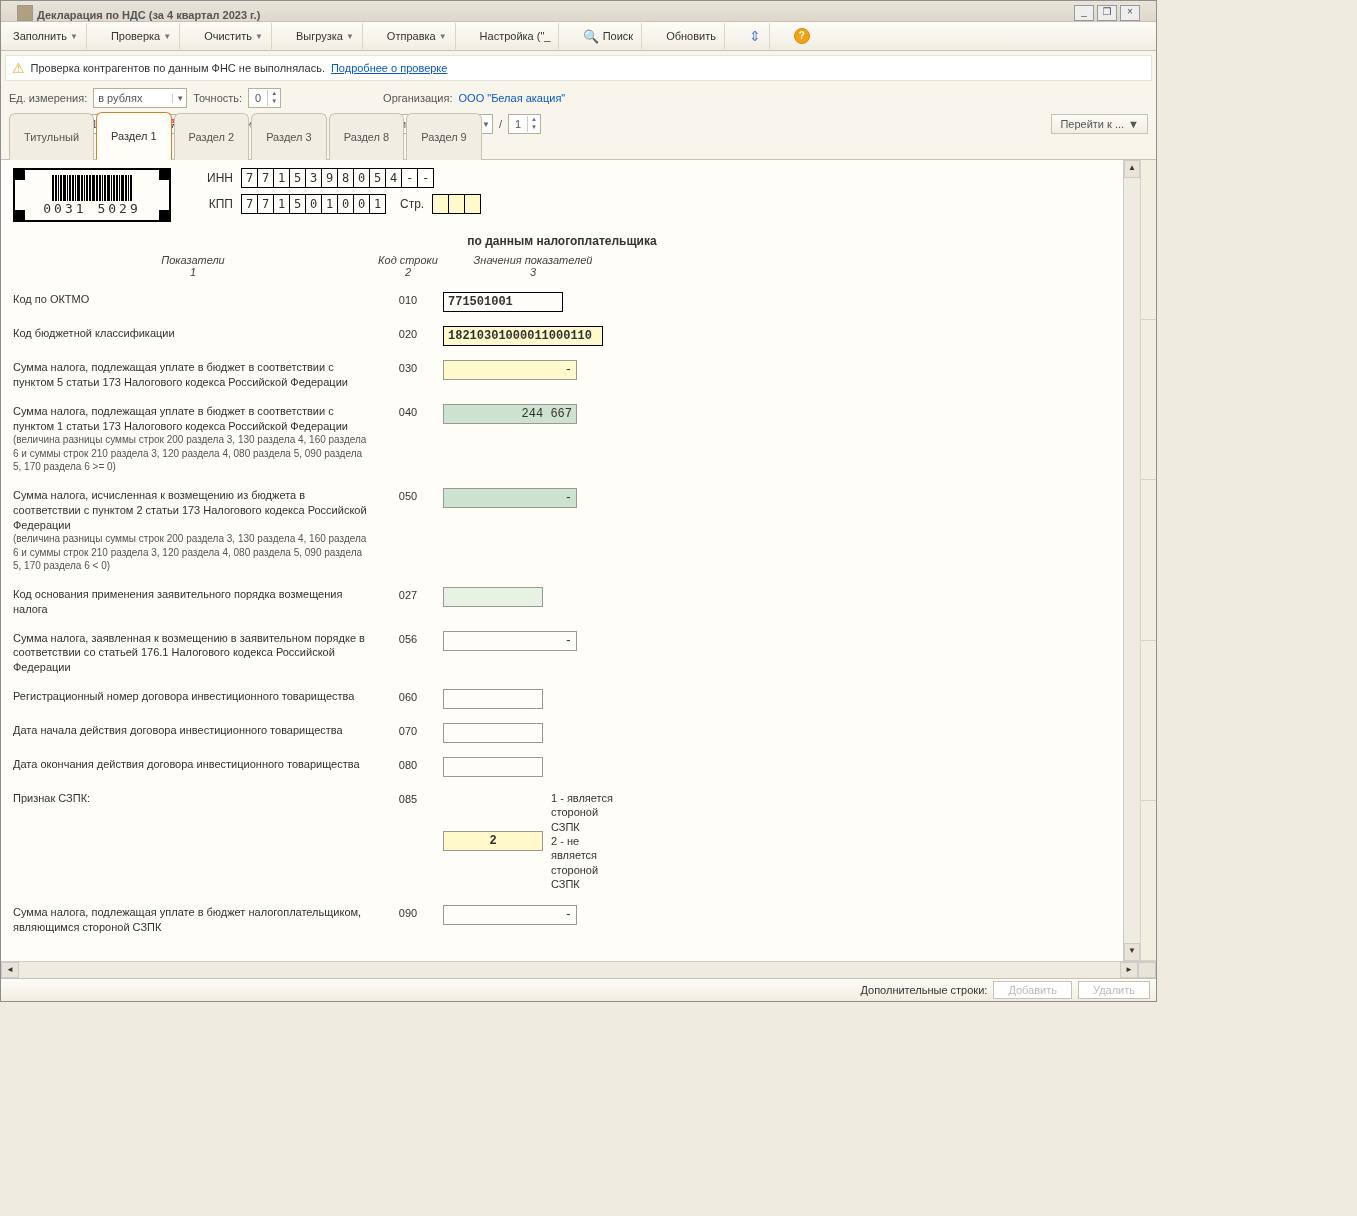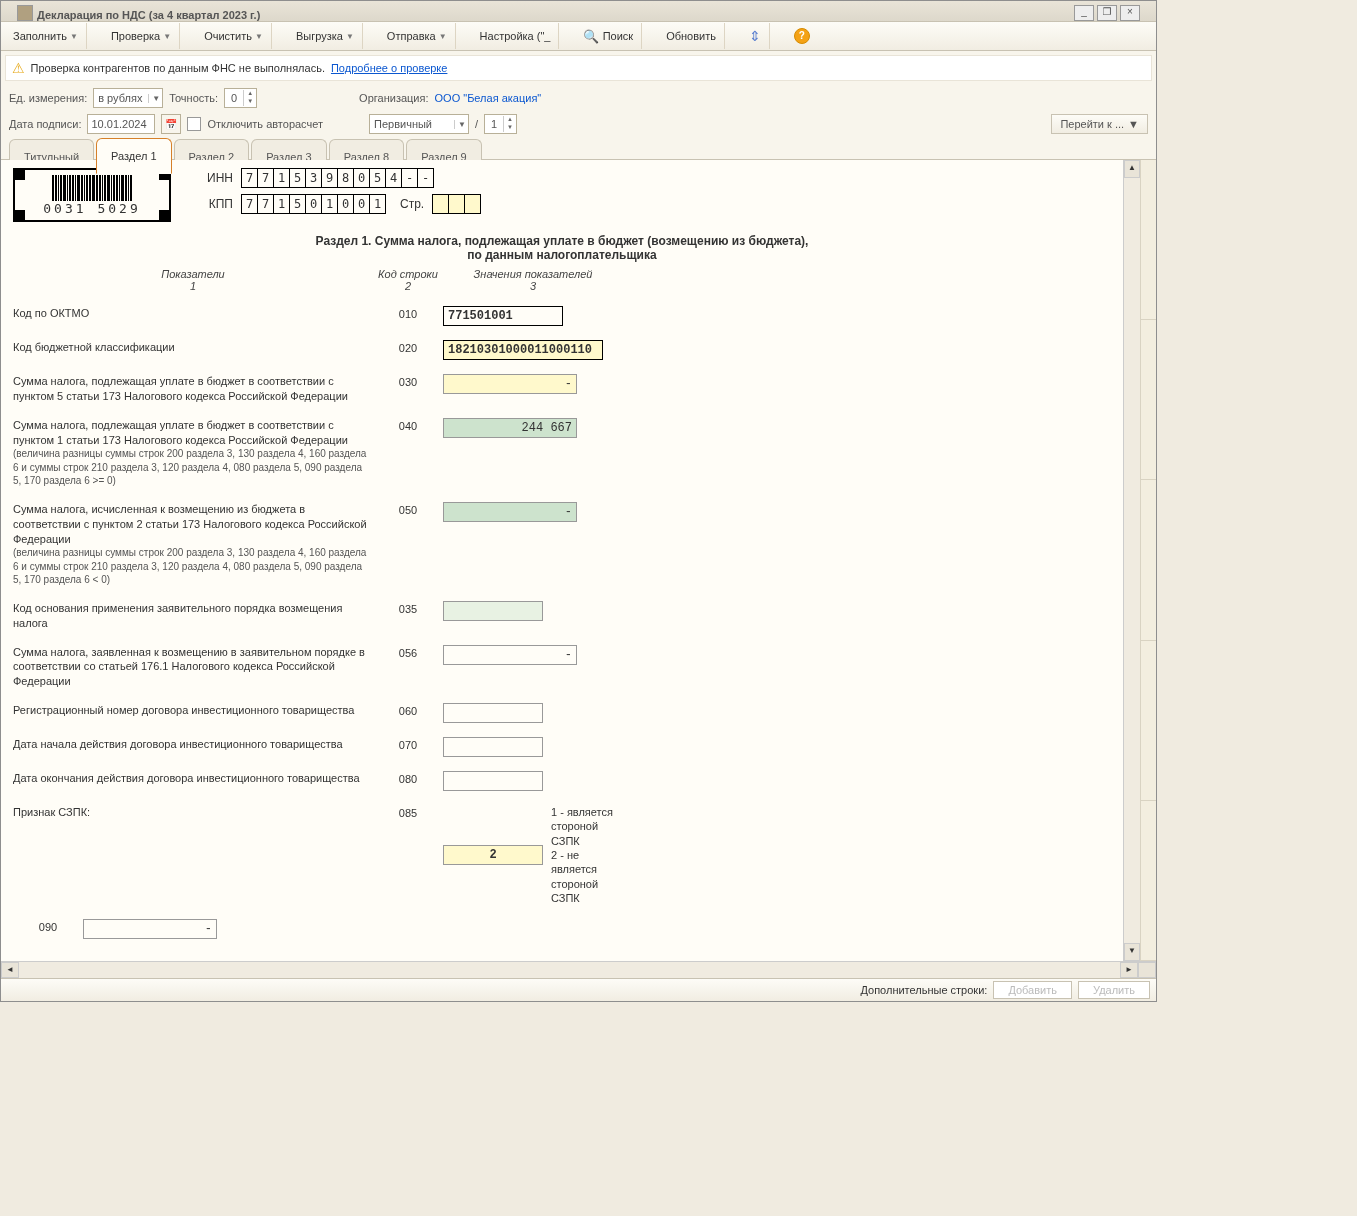--- a/index.html
+++ b/index.html
@@ -13,34 +13,34 @@
 .tbtn{padding:3px 8px;color:#333;cursor:pointer;display:flex;align-items:center;gap:3px;border-right:1px solid #ddd5c3;height:20px;}
 .tbtn .arr{font-size:8px;color:#777;}
 .search-icon{color:#d68b00;font-size:13px;}
 .pin-icon{color:#5a7fd0;font-size:14px;}
 .help-icon{width:14px;height:14px;border-radius:50%;background:#f4a215;border:1px solid #d68b00;color:#fff;font-weight:bold;text-align:center;line-height:14px;font-size:10px;}
 .warnbar{background:#fff;border:1px solid #e9e4d8;margin:4px;padding:4px 6px;display:flex;align-items:center;gap:6px;font-size:11px;}
 .warn-icon{color:#e6a817;font-size:14px;}
 .warnbar a{color:#0b57d0;text-decoration:underline;cursor:pointer;}
 .paramrow{display:flex;align-items:center;padding:3px 8px;gap:6px;font-size:11px;color:#555;}
 .paramrow label{color:#555;}
-.combo{border:1px solid #b8b098;background:#fff;height:18px;display:flex;align-items:center;padding:0 2px 0 4px;}
+.combo{border:1px solid #b8b098;background:#fff;height:18px;display:flex;align-items:center;padding:0 2px 0 4px;gap:24px;}
 .combo .cval{min-width:50px;}
 .combo .carr{border-left:1px solid #ccc;padding-left:3px;font-size:8px;color:#666;cursor:pointer;}
 .spinner{border:1px solid #b8b098;background:#fff;height:18px;display:flex;align-items:center;}
 .spinner .sval{width:18px;text-align:center;}
 .spinner .sbtns{display:flex;flex-direction:column;border-left:1px solid #ccc;}
 .spinner .sb{height:8px;width:12px;font-size:6px;text-align:center;line-height:7px;cursor:pointer;color:#666;}
 .dateinp{border:1px solid #b8b098;background:#fff;height:18px;padding:0 3px;display:flex;align-items:center;width:60px;}
 .calbtn{width:18px;height:18px;border:1px solid #b8b098;background:#f8f5ec;cursor:pointer;display:flex;align-items:center;justify-content:center;font-size:10px;}
 .chk{width:12px;height:12px;border:1px solid #999;background:#fff;}
 .orglink{color:#0b57d0;cursor:pointer;}
 .gotobtn{margin-left:auto;border:1px solid #c8c2b2;background:linear-gradient(#fdfcf7,#f1ede2);padding:3px 8px;display:flex;align-items:center;gap:4px;cursor:pointer;}
 .tabsrow{display:flex;align-items:flex-end;padding:0 8px;height:22px;border-bottom:1px solid #c8c2b2;}
-.tab{border:1px solid #c8c2b2;border-bottom:none;background:#f1ede2;padding:11px 14px;margin-right:2px;border-radius:6px 6px 0 0;font-size:11px;color:#555;cursor:pointer;position:relative;top:15px;}
+.tab{border:1px solid #c8c2b2;border-bottom:none;background:#f1ede2;padding:17px 14px;margin-right:2px;border-radius:6px 6px 0 0;font-size:11px;color:#555;cursor:pointer;position:relative;top:1px;}
 .tab.active{background:#fffdf7;border:1px solid #d6802a;border-bottom:1px solid #fffdf7;color:#333;z-index:2;}
 .formarea{flex:1;display:flex;background:#fffdf7;overflow:auto;position:relative;}
 .formbody{flex:1;padding:8px 12px;}
 .sidefolds{width:16px;background:#f3eedf;display:flex;flex-direction:column;}
 .foldtab{flex:1;border-bottom:1px solid #d9d3c2;border-left:1px solid #d9d3c2;}
 .scrollbar-v{width:16px;background:#f0ebe0;border-left:1px solid #ccc;display:flex;flex-direction:column;}
 .scrollbar-v .sarrow{height:16px;background:#e9e4d8;border:1px solid #ccc;font-size:8px;text-align:center;line-height:14px;cursor:pointer;}
 .scrollbar-v .strack{flex:1;}
 .scrollbar-h{height:16px;background:#f0ebe0;border-top:1px solid #ccc;display:flex;}
 .scrollbar-h .sarrow{width:16px;background:#e9e4d8;border:1px solid #ccc;font-size:8px;text-align:center;line-height:14px;cursor:pointer;}
@@ -277,21 +277,20 @@
             <div class="cells">
                 <span class="cell yellow"></span>
                 <span class="cell yellow"></span>
                 <span class="cell yellow"></span>
               </div>
           </div>
         </div>
       </div>
 
       <div class="sect-title">
-        <div>Раздел 1. Сумма налога, подлежащая уплате в бюджет (возмещению из бюджета),</div>
         <div>по данным налогоплательщика</div>
       </div>
 
       <div class="colheads">
         <div class="ch1">
             <div>Показатели</div>
             <div>1</div>
           </div>
         <div class="ch2">
             <div>Код строки</div>
@@ -334,21 +333,21 @@
           </div>
           <div class="comp-row">
             <div class="indic">Сумма налога, исчисленная к возмещению из бюджета в соответствии с пунктом 2 статьи 173 Налогового кодекса Российской Федерации<div class="note">(величина разницы суммы строк 200 раздела 3, 130 раздела 4, 160 раздела 6 и суммы строк 210 раздела 3, 120 раздела 4, 080 раздела 5, 090 раздела 5, 170 раздела 6 &lt; 0)</div></div>
             <div class="code">050</div>
             <div class="val">
               <div class="valbox green">-</div>
             </div>
           </div>
           <div class="comp-row">
             <div class="indic">Код основания применения заявительного порядка возмещения налога</div>
-            <div class="code">035</div>
+            <div class="code">027</div>
             <div class="val">
               <div class="valbox lgreen"></div>
             </div>
           </div>
           <div class="comp-row">
             <div class="indic">Сумма налога, заявленная к возмещению в заявительном порядке в соответствии со статьей 176.1 Налогового кодекса Российской Федерации</div>
             <div class="code">056</div>
             <div class="val">
               <div class="valbox" style="width: 124px;">-</div>
             </div>
@@ -376,20 +375,21 @@
           </div>
           <div class="comp-row">
             <div class="indic">Признак СЗПК:</div>
             <div class="code">085</div>
             <div class="val" style="display: flex; align-items: center;">
               <div class="valbox yellow small">2</div>
               <div class="szpk-note">1 - является стороной СЗПК<br>2 - не является стороной СЗПК</div>
             </div>
           </div>
           <div class="comp-row">
+            <div class="indic">Сумма налога, подлежащая уплате в бюджет налогоплательщиком, являющимся стороной СЗПК</div>
             <div class="code">090</div>
             <div class="val">
               <div class="valbox" style="width: 124px;">-</div>
             </div>
           </div>
         </div>
 
     </div>
 
     <div class="scrollbar-v">

